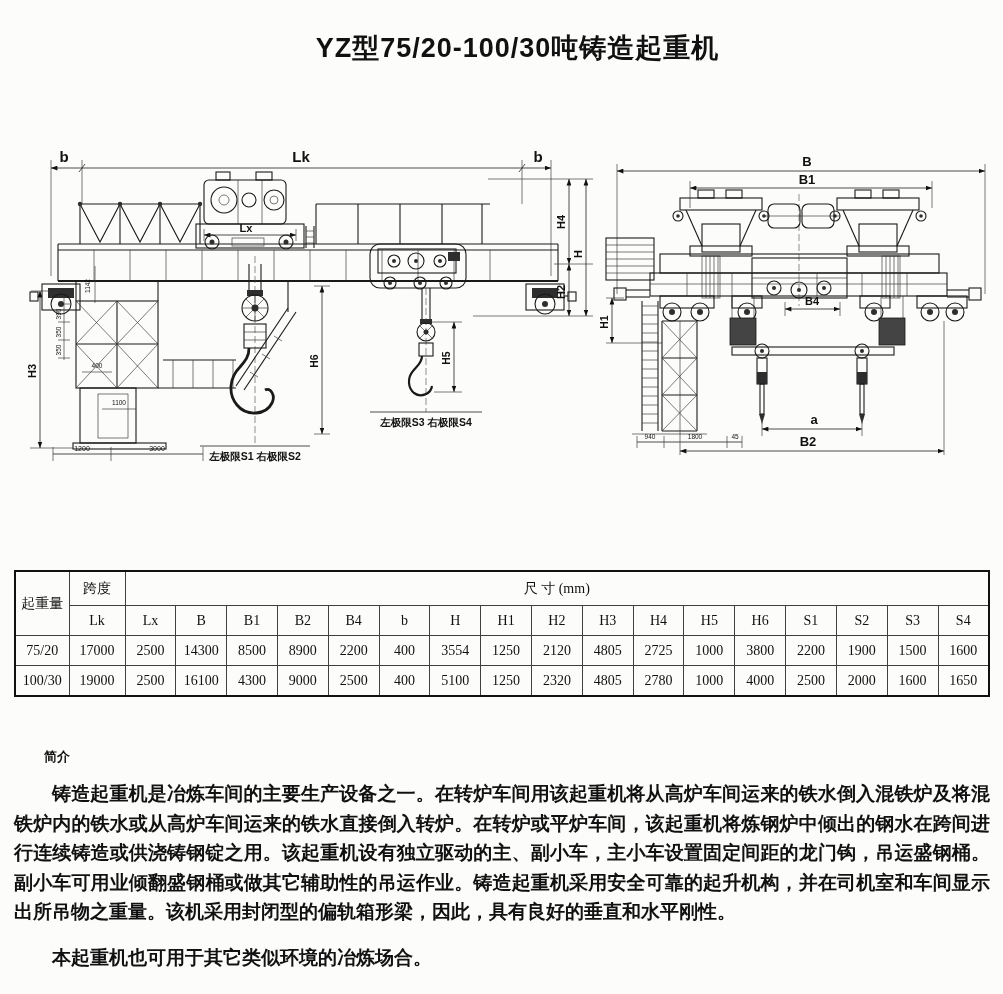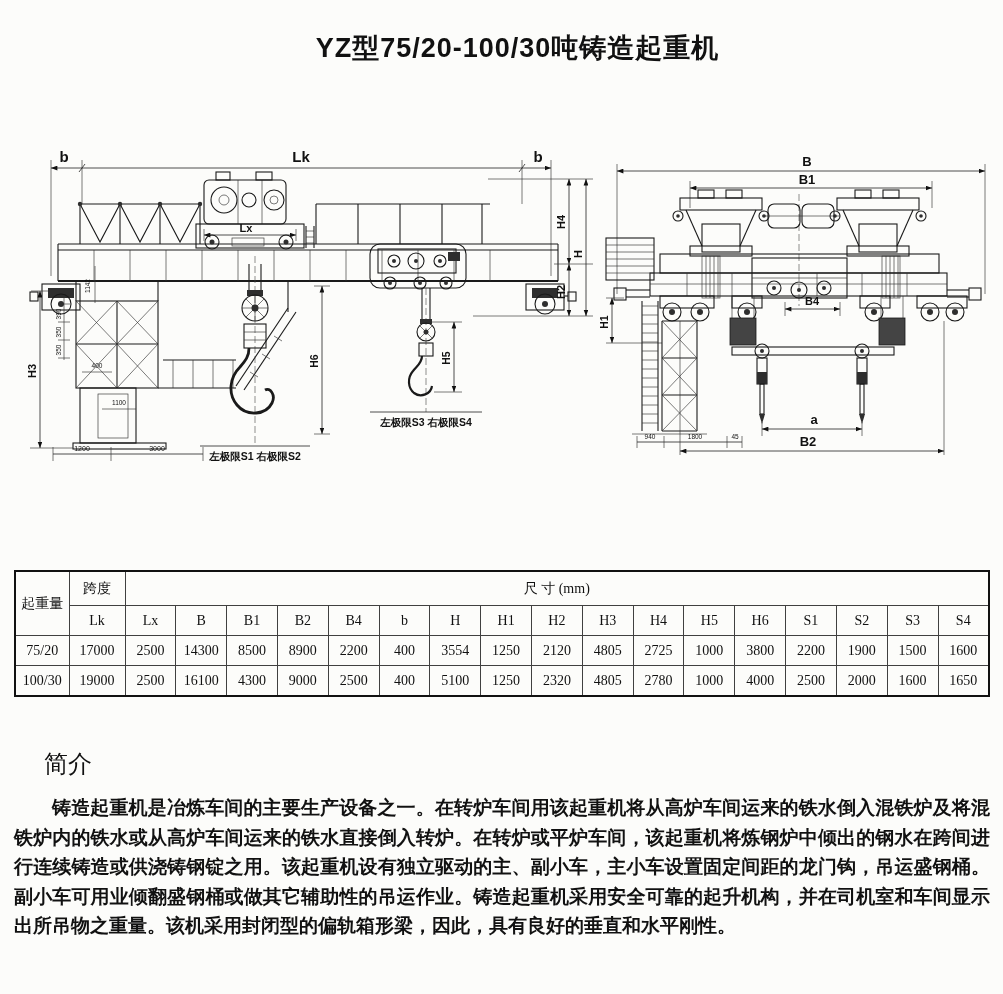--- a/index.html
+++ b/index.html
@@ -15,21 +15,21 @@
   .dash{stroke:#444;stroke-width:.6;fill:none;stroke-dasharray:7,3;}
   .dk{fill:#2e2e2e;stroke:none;}
   svg text{font-family:"Liberation Sans",sans-serif;fill:#111;font-weight:bold;}
   .t15{font-size:15px;} .t13{font-size:13px;} .t11{font-size:11px;} .t10{font-size:10.5px;}
   .t7{font-size:7px;font-weight:normal;} .t6{font-size:6.5px;font-weight:normal;}
   .dim-table{position:absolute;left:14px;top:570px;width:976px;border-collapse:collapse;table-layout:fixed;
     font-family:"Liberation Serif",serif;font-size:14px;text-align:center;border:2px solid #111;background:#fcfcfa;}
   .dim-table th,.dim-table td{border:1px solid #404040;padding:0;height:29px;font-weight:normal;overflow:hidden;}
   .dim-table tr.hdr1 th{height:33px;}
   .intro{position:absolute;left:14px;top:748px;width:976px;}
-  .intro h2{font-size:24px;font-weight:normal;margin:0 0 0 30px;}
+  .intro h2{font-size:13px;font-weight:bold;margin:0 0 0 30px;}
   .intro p{font-size:19px;font-weight:bold;line-height:29.5px;margin:13px 0 16px 0;text-align:justify;text-indent:2em;}
   .intro p.p2{margin:0;}
 </style>
 </head>
 <body>
 
 <div class="page">
 
   <h1 class="title">YZ型75/20-100/30吨铸造起重机</h1>
 
@@ -508,15 +508,16 @@
           <td>2000</td>
           <td>1600</td>
           <td>1650</td>
         </tr>
       </tbody>
   </table>
 
   <div class="intro">
     <h2>简介</h2>
     <p class="p1">铸造起重机是冶炼车间的主要生产设备之一。在转炉车间用该起重机将从高炉车间运来的铁水倒入混铁炉及将混铁炉内的铁水或从高炉车间运来的铁水直接倒入转炉。在转炉或平炉车间，该起重机将炼钢炉中倾出的钢水在跨间进行连续铸造或供浇铸钢锭之用。该起重机设有独立驱动的主、副小车，主小车设置固定间距的龙门钩，吊运盛钢桶。副小车可用业倾翻盛钢桶或做其它辅助性的吊运作业。铸造起重机采用安全可靠的起升机构，并在司机室和车间显示出所吊物之重量。该机采用封闭型的偏轨箱形梁，因此，具有良好的垂直和水平刚性。</p>
+    <p class="p2">本起重机也可用于其它类似环境的冶炼场合。</p>
   </div>
 
 </div>
 
 </body></html>

